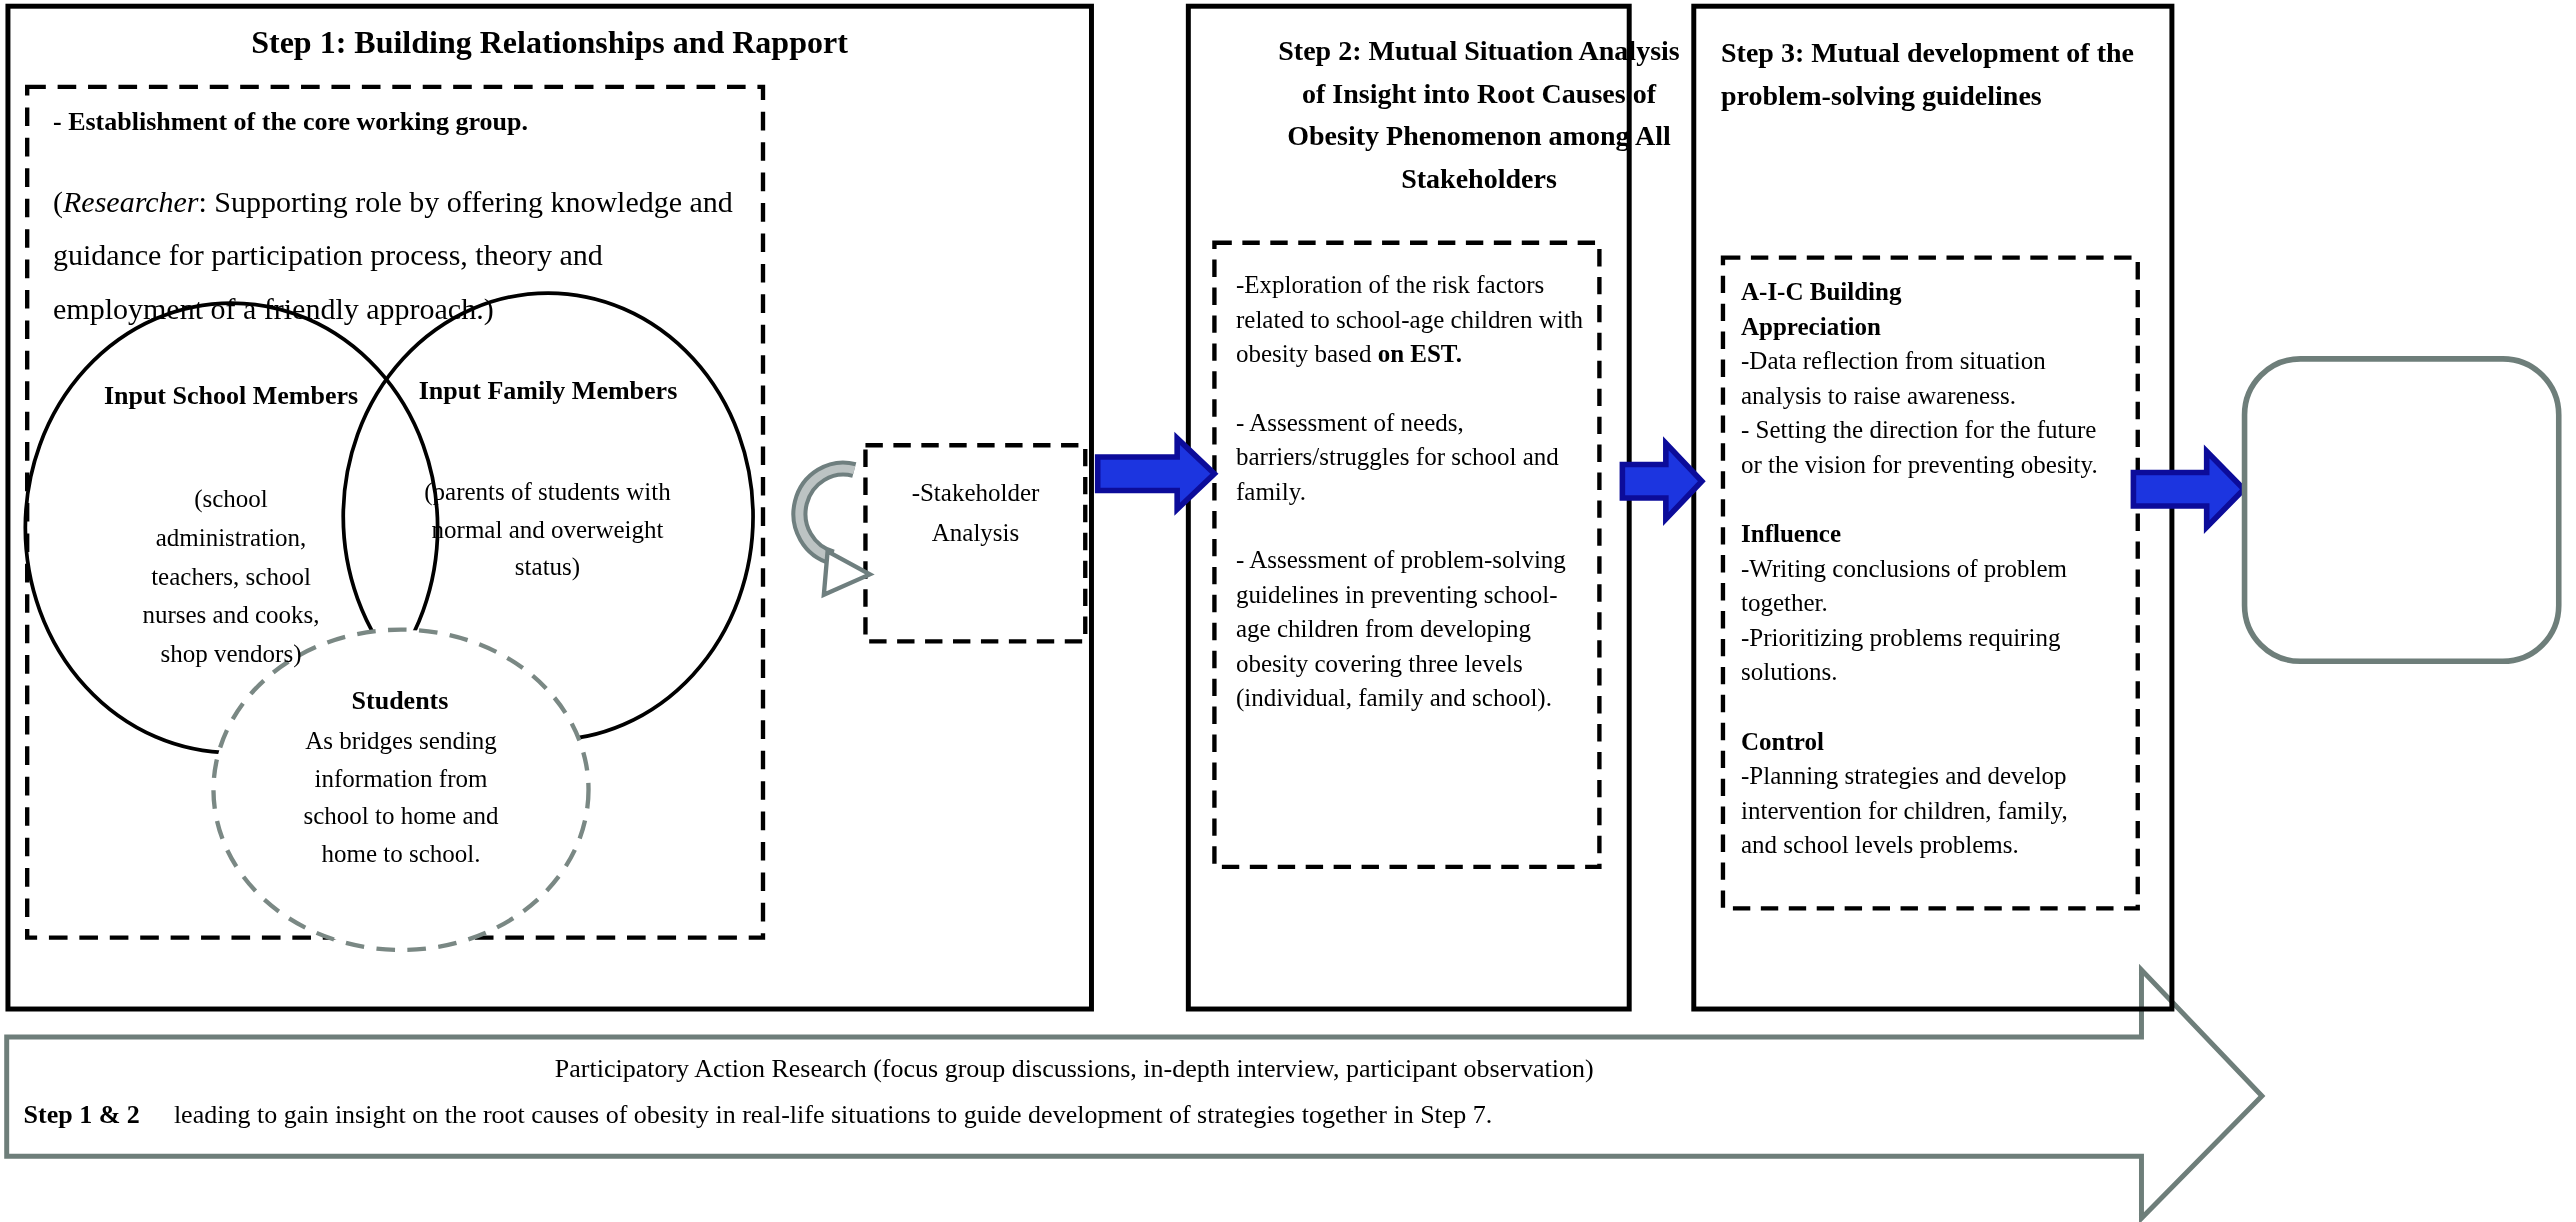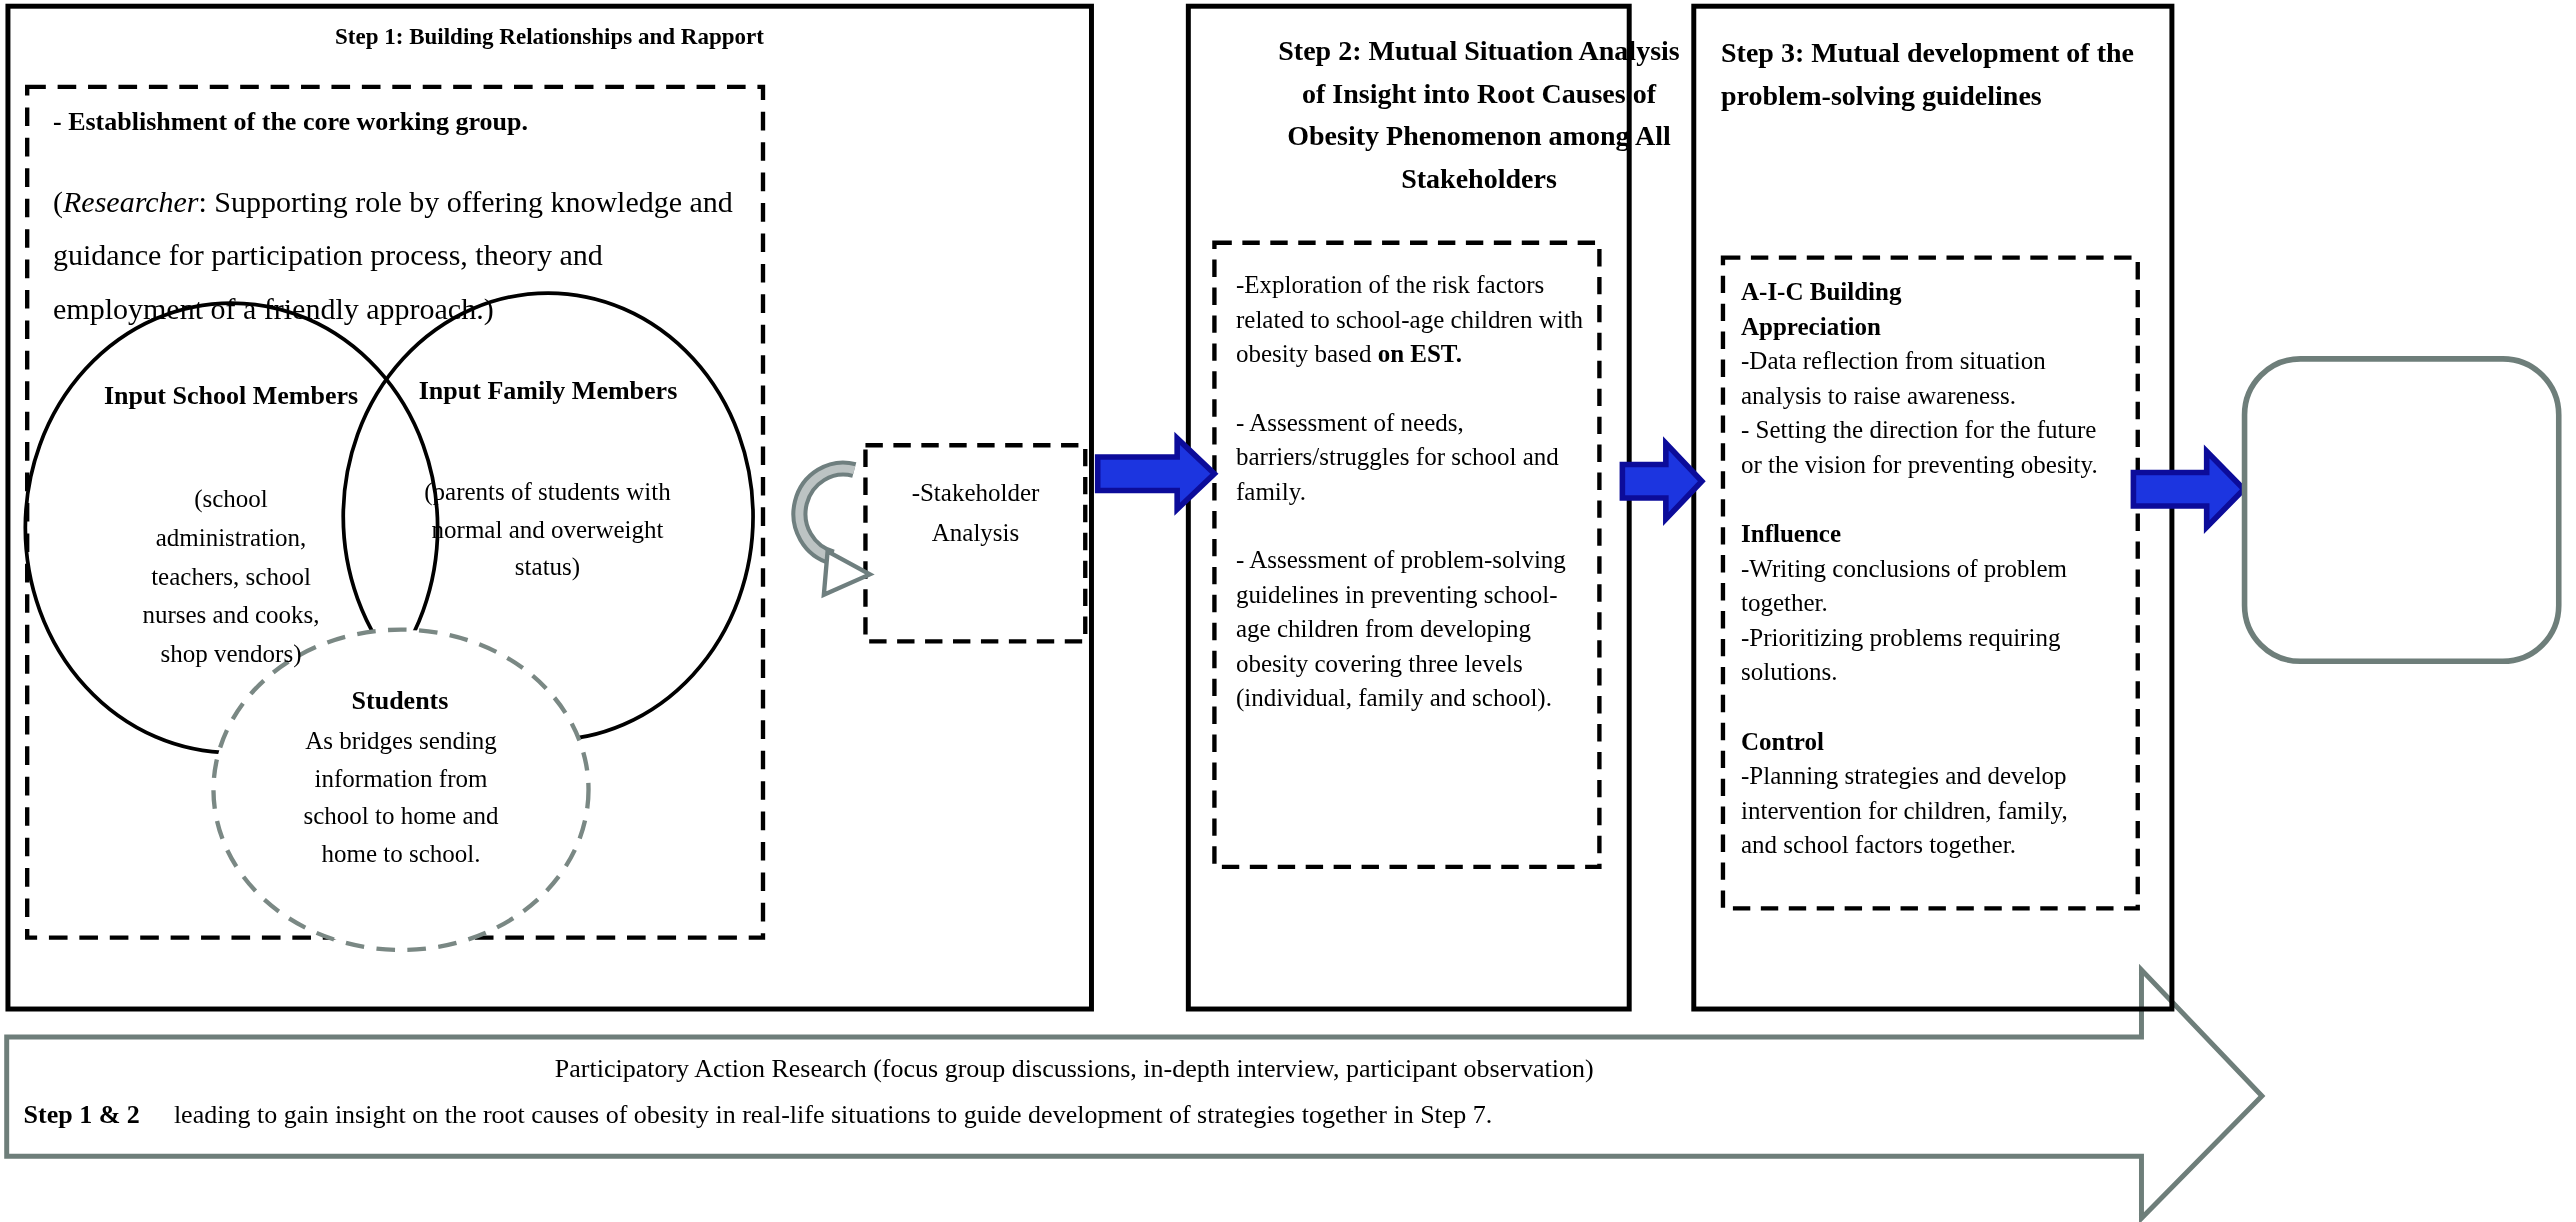--- a/index.html
+++ b/index.html
@@ -9,21 +9,21 @@
     font-family:"Liberation Serif","DejaVu Serif",serif;
     color:#000;
     overflow:hidden;
     background:#fff;
   }
   svg.layer{position:absolute;left:0;top:0;width:2576px;height:1222px;}
   .txt{position:absolute;}
   .c{text-align:center;}
   .b{font-weight:bold;}
   .i{font-style:italic;}
-  .t44{font-size:23px;line-height:1.3;}
+  .t44{font-size:32px;line-height:1.3;}
   .t45{font-size:28px;line-height:1.52;}
   .t42{font-size:26px;line-height:1.42;}
   .t40{font-size:25px;line-height:1.38;}
   .t47{font-size:29px;line-height:1.5;}
   .researcher{font-size:30px;line-height:1.78;}
   .para{margin:0 0 34px 0;}
   .para:last-child{margin-bottom:0;}
   .gapb{margin-bottom:35px;}
   .banner-line2 .lead{margin-left:34px;}
 </style>
@@ -94,21 +94,21 @@
   <div class="txt t40" style="left:1741px;top:275px;width:373px;">
     <div class="b">A-I-C Building</div>
     <div class="b">Appreciation</div>
     <div>-Data reflection from situation analysis to raise awareness.</div>
     <div class="gapb">- Setting the direction for the future or the vision for preventing obesity.</div>
     <div class="b">Influence</div>
     <div>-Writing conclusions of problem together.</div>
     <div class="gapb">-Prioritizing problems requiring solutions.</div>
     <div class="b">Control</div>
     <div>-Planning strategies and develop intervention for children, family,</div>
-    <div>and school factors together.</div>
+    <div>and school levels problems.</div>
   </div>
 
 
   <div class="txt c t42" style="left:6.2px;top:1051px;width:2136px;">Participatory Action Research (focus group discussions, in-depth interview, participant observation)</div>
   <div class="txt t42 banner-line2" style="left:23.6px;top:1097px;width:2100px;">
     <span class="b">Step 1 &amp; 2</span><span class="lead">leading to gain insight on the root causes of obesity in real-life situations to guide development of strategies together in Step 7.</span>
   </div>
 
 </div>
 

